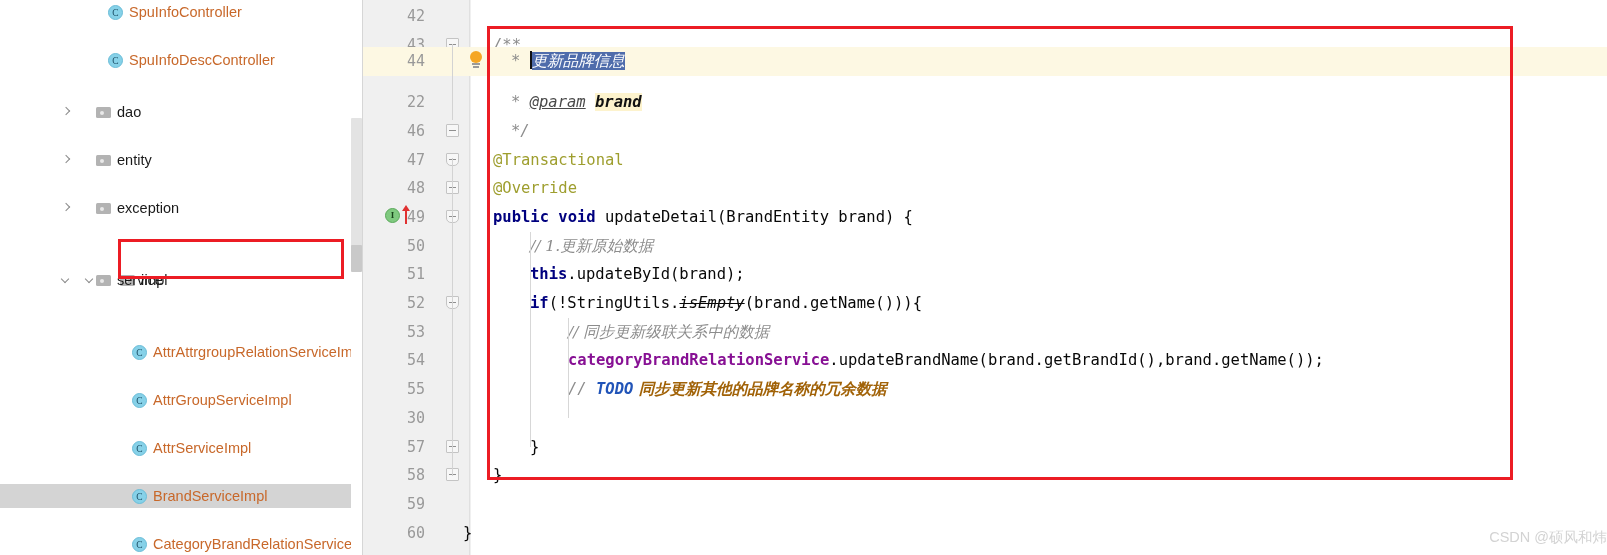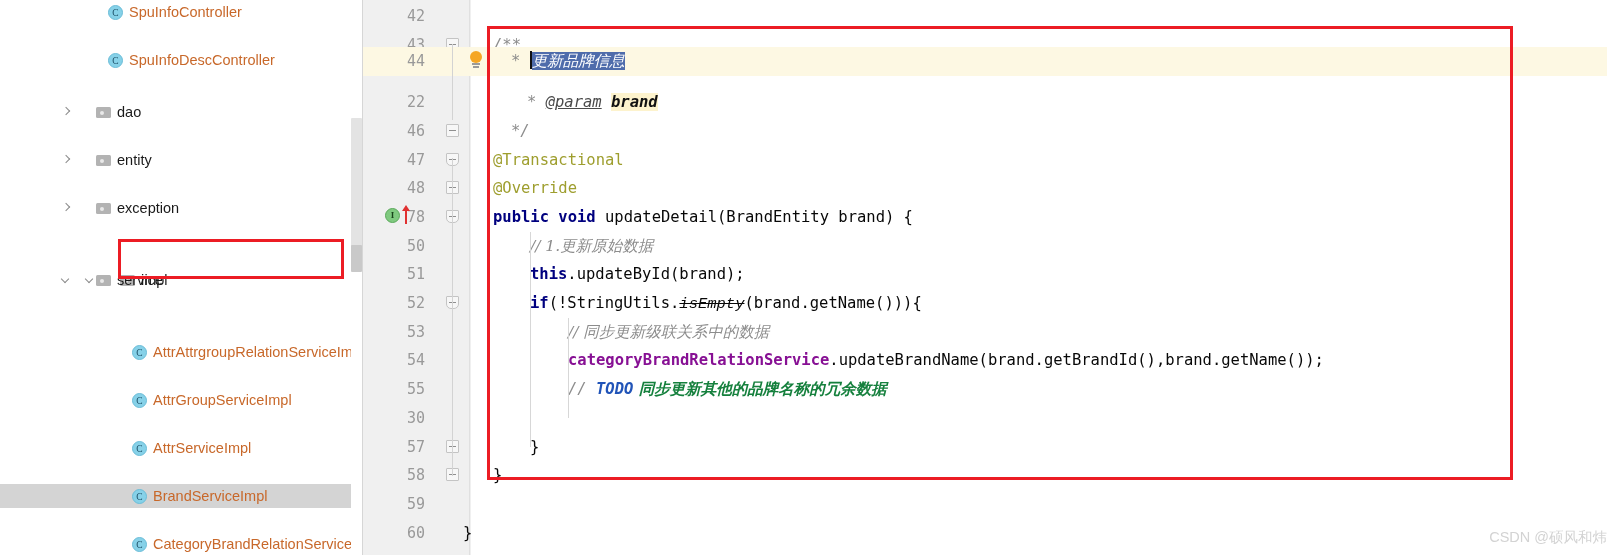--- a/index.html
+++ b/index.html
@@ -282,24 +282,24 @@
     font-family: "DejaVu Sans Mono", monospace;
     font-size: 15.5px;
     white-space: pre;
     color: #080808;
   }
   .kw      { color: #00007f; font-weight: bold; }
   .anno    { color: #9e9e2e; }
   .cmt     { color: #8c8c8c; font-style: italic; }
   .cmt-cjk { color: #8c8c8c; font-style: italic; font-family: "DejaVu Serif", serif; }
   .todo    { color: #2154b8; font-weight: bold; font-style: italic; }
-  .todo-cjk{ color: #15803d; font-weight: bold; font-style: italic; font-family: "DejaVu Serif", serif; }
+  .todo-cjk{ color: #a16207; font-weight: bold; font-style: italic; font-family: "DejaVu Serif", serif; }
   .doc     { color: #8c8c8c; font-style: italic; }
   .field   { color: #871094; font-weight: bold; }
-  .deprec  { text-decoration: line-through; font-style: italic; font-family: Liberation Mono, monospace; }
+  .deprec  { text-decoration: line-through; font-style: italic; }
   .param-tag { color: #4a4a4a; font-style: italic; text-decoration: underline; }
   .brand-hl  { background: #fdf3cd; color: #111111; font-weight: bold; font-style: italic; }
   .sel-text {
     background: #4f6cab;
     color: #ffffff;
     font-family: "DejaVu Serif", serif;
     font-style: italic;
   }
   .caret {
     display: inline-block;
@@ -448,21 +448,21 @@
     <span class="bulb-icon">
       <span class="glass"></span>
         <span class="base1"></span>
         <span class="base2"></span>
     </span>
     <span class="code" style="left:148px"><span class="doc">*</span><span class="doc"> </span><span class="caret"></span><span class="sel-text">更新品牌信息</span></span>
   </div>
 
   <div class="line-row" style="top:88.1px">
     <span class="gutter-num">22</span>
-    <span class="code" style="left:164px"><span class="doc">*</span><span class="doc"> </span><span class="param-tag">@param</span><span class="doc"> </span><span class="brand-hl">brand</span></span>
+    <span class="code" style="left:148px"><span class="doc">*</span><span class="doc"> </span><span class="param-tag">@param</span><span class="doc"> </span><span class="brand-hl">brand</span></span>
   </div>
 
   <div class="line-row" style="top:116.8px">
     <span class="gutter-num">46</span>
     <span class="fold-mark">
         <span class="sq"></span>
         <span class="dash"></span>
       </span>
     <span class="code" style="left:148px"><span class="doc">*/</span></span>
   </div>
@@ -479,21 +479,21 @@
   <div class="line-row" style="top:174.2px">
     <span class="gutter-num">48</span>
     <span class="fold-mark">
         <span class="sq"></span>
         <span class="dash"></span>
       </span>
     <span class="code"><span class="anno">@Override</span></span>
   </div>
 
   <div class="line-row" style="top:202.9px">
-    <span class="gutter-num">78</span>
+    <span class="gutter-num">49</span>
     <span class="impl-icon">I</span>
     <span class="up-arrow">
         <span class="shaft"></span>
         <span class="head"></span>
       </span>
     <span class="fold-mark pointed">
         <span class="sq"></span>
         <span class="dash"></span>
       </span>
     <span class="code"><span class="kw">public</span><span> </span><span class="kw">void</span><span> updateDetail(BrandEntity brand) {</span></span>

